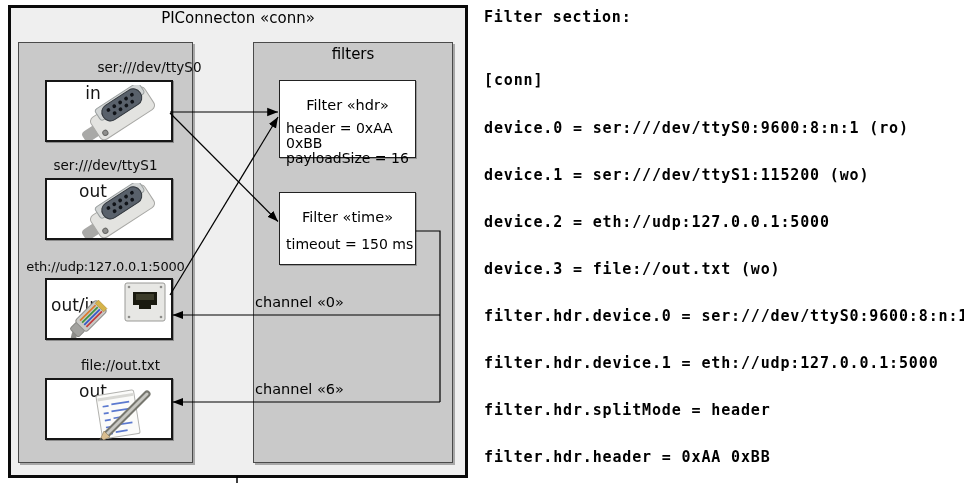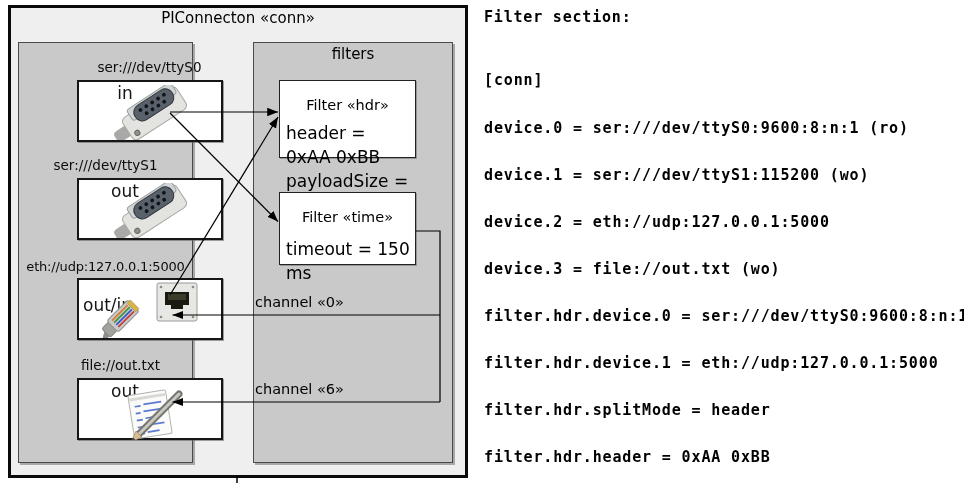--- a/index.html
+++ b/index.html
@@ -22,36 +22,36 @@
     background:#c9c9c9;border:1px solid #4a4a4a;box-sizing:border-box;
     box-shadow:2px 2px 0 rgba(110,110,110,.55);
   }
   #devices-group{left:18px;top:42px;width:175px;height:421px;}
   #filters-group{left:253px;top:42px;width:200px;height:421px;}
   #filters-title{left:253px;top:45px;width:200px;text-align:center;font-size:15px;}
   
   .dev-label{left:18px;width:175px;text-align:center;font-size:13.5px;color:#0c0c0c;}
   .dev-label.small{font-size:13px;letter-spacing:-0.2px;}
   .dev-box{
-    left:45px;width:146px;height:62px;box-sizing:border-box;background:#fff;
-    border:2px solid #161616;box-shadow:1px 1px 0 rgba(100,100,100,.6);margin-left:32px;
+    left:45px;width:128px;height:62px;box-sizing:border-box;background:#fff;
+    border:2px solid #161616;box-shadow:1px 1px 0 rgba(100,100,100,.6);
   }
   .port-label{position:absolute;font-size:17px;color:#141414;line-height:1;}
   .port-center{left:0;width:92px;text-align:center;top:3px;}
   .port-left{left:4px;top:17px;}
   
   .filter-box{
     left:279px;width:137px;box-sizing:border-box;background:#fff;
     border:1.5px solid #222;box-shadow:1px 1px 0 rgba(100,100,100,.5);
   }
   #filter-hdr{top:80px;height:78px;}
   #filter-time{top:192px;height:73px;}
   .filter-title{text-align:center;font-size:14.5px;margin-top:16px;}
   .filter-props{margin:8px 0 0 6px;}
-  .filter-prop{font-size:17px;line-height:24px;}
+  .filter-prop{font-size:14px;line-height:15px;}
   #filter-time .filter-props{margin-top:12px;}
   
   .channel-label{left:255px;width:160px;font-size:14.5px;}
   #channel-0-label{top:294px;}
   #channel-1-label{top:381px;}
   
   #arrows{left:0;top:0;pointer-events:none;}
   
   #config-heading{
     left:484px;top:8px;

